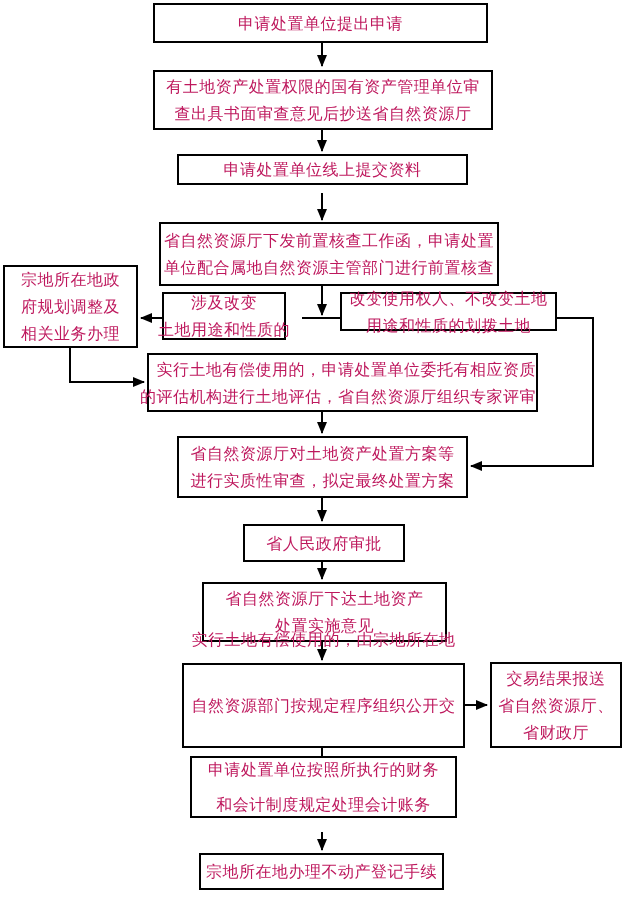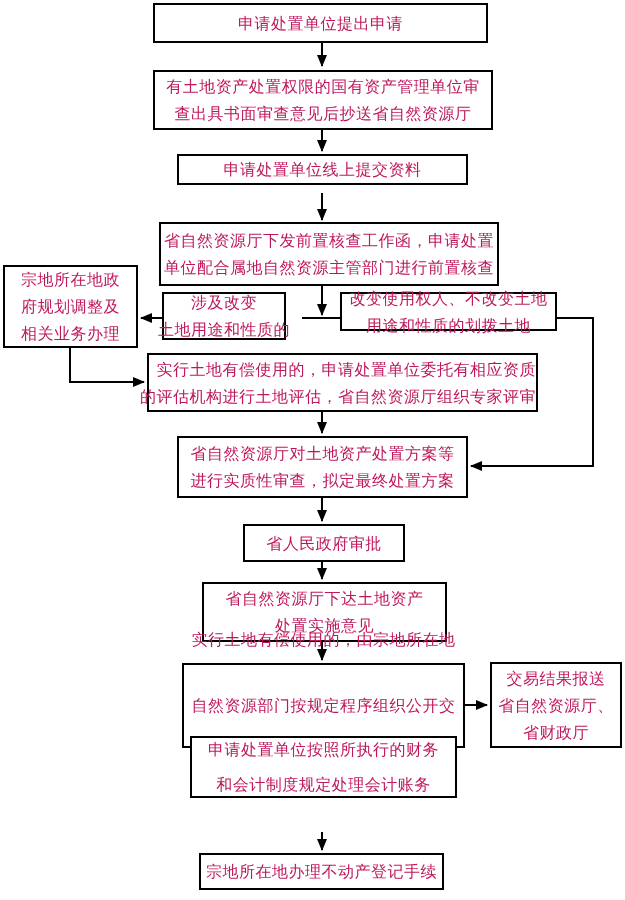--- a/index.html
+++ b/index.html
@@ -131,21 +131,21 @@
     <div class="line">自然资源部门按规定程序组织公开交</div>
     <div class="line">易，办理有偿使用手续</div>
   </div>
 
   <div class="node" style="left:490px; top:662px; width:132px; height:86px;">
     <div class="line">交易结果报送</div>
     <div class="line">省自然资源厅、</div>
     <div class="line">省财政厅</div>
   </div>
 
-  <div class="node" style="left:190px; top:736px; width:267px; height:62px;gap:8px;">
+  <div class="node" style="left:190px; top:756px; width:267px; height:62px;gap:8px;">
     <div class="line">申请处置单位按照所执行的财务</div>
     <div class="line">和会计制度规定处理会计账务</div>
   </div>
 
   <div class="node" style="left:199px; top:853px; width:245px; height:37px;">
     <div class="line">宗地所在地办理不动产登记手续</div>
   </div>
 
 </div>
 

